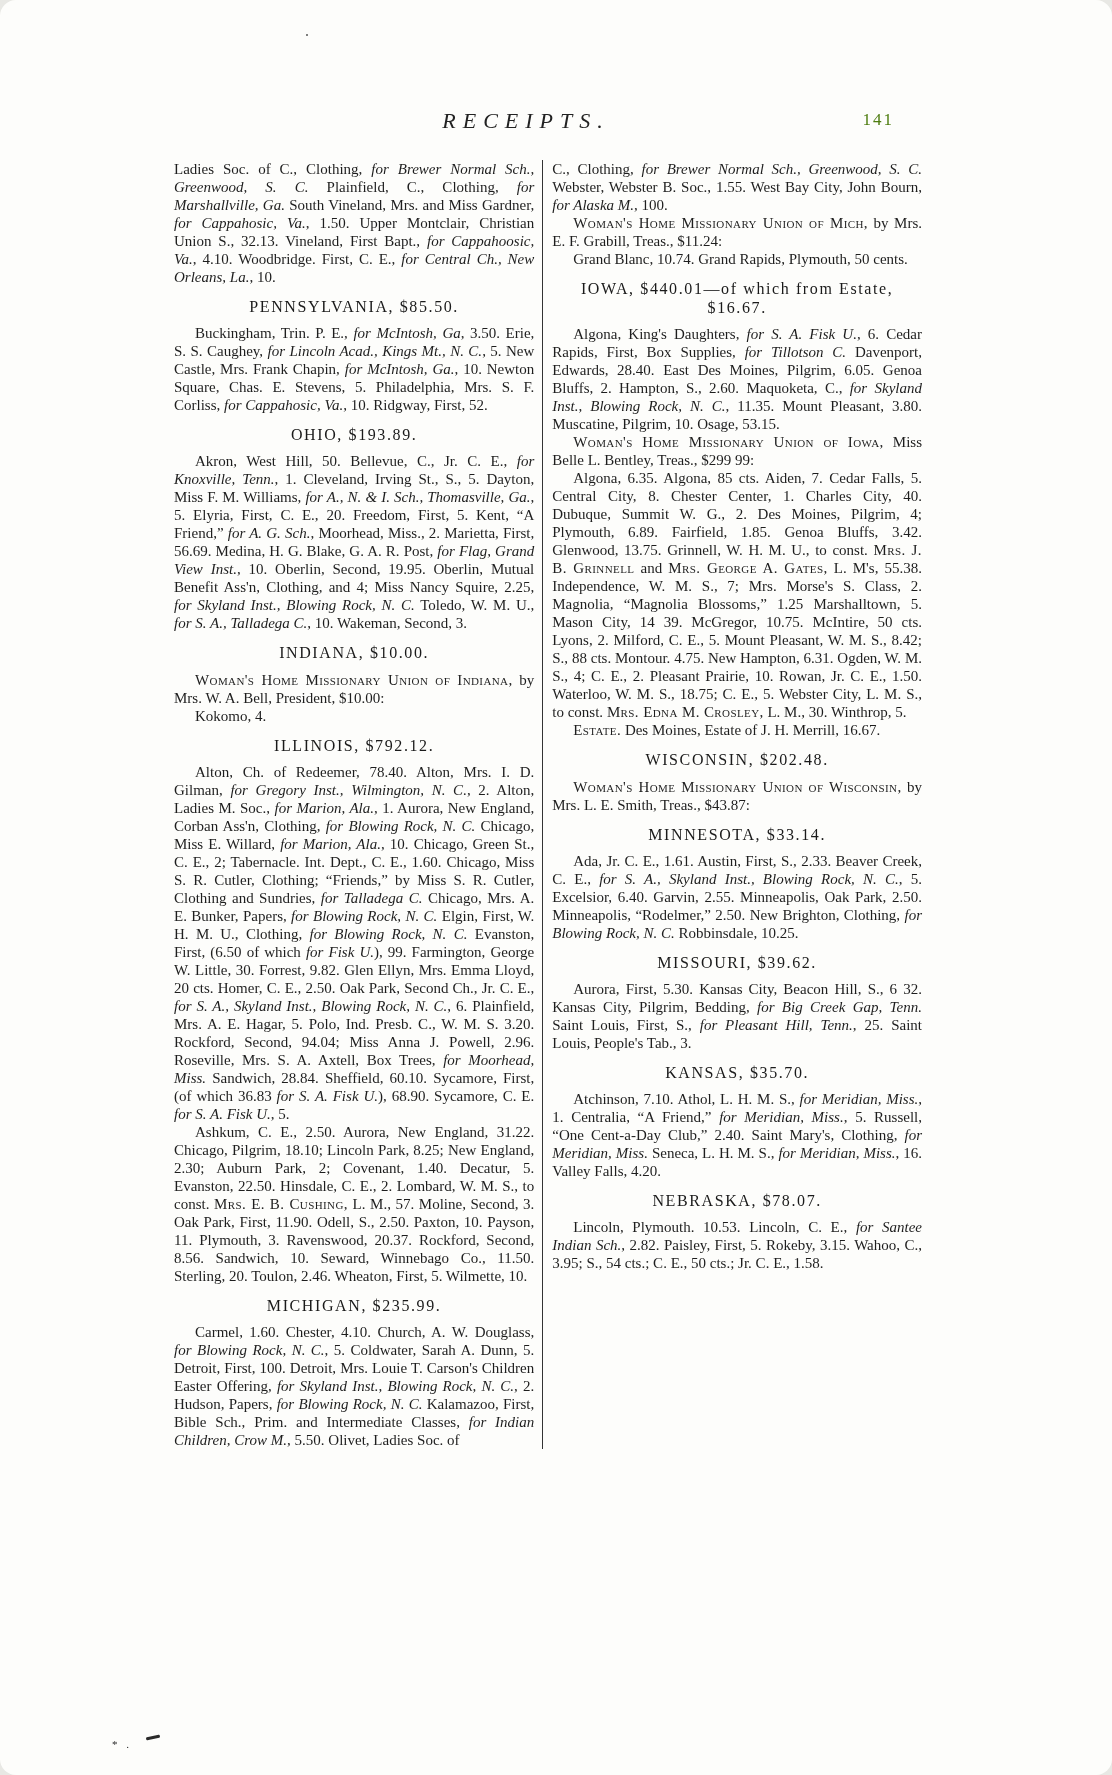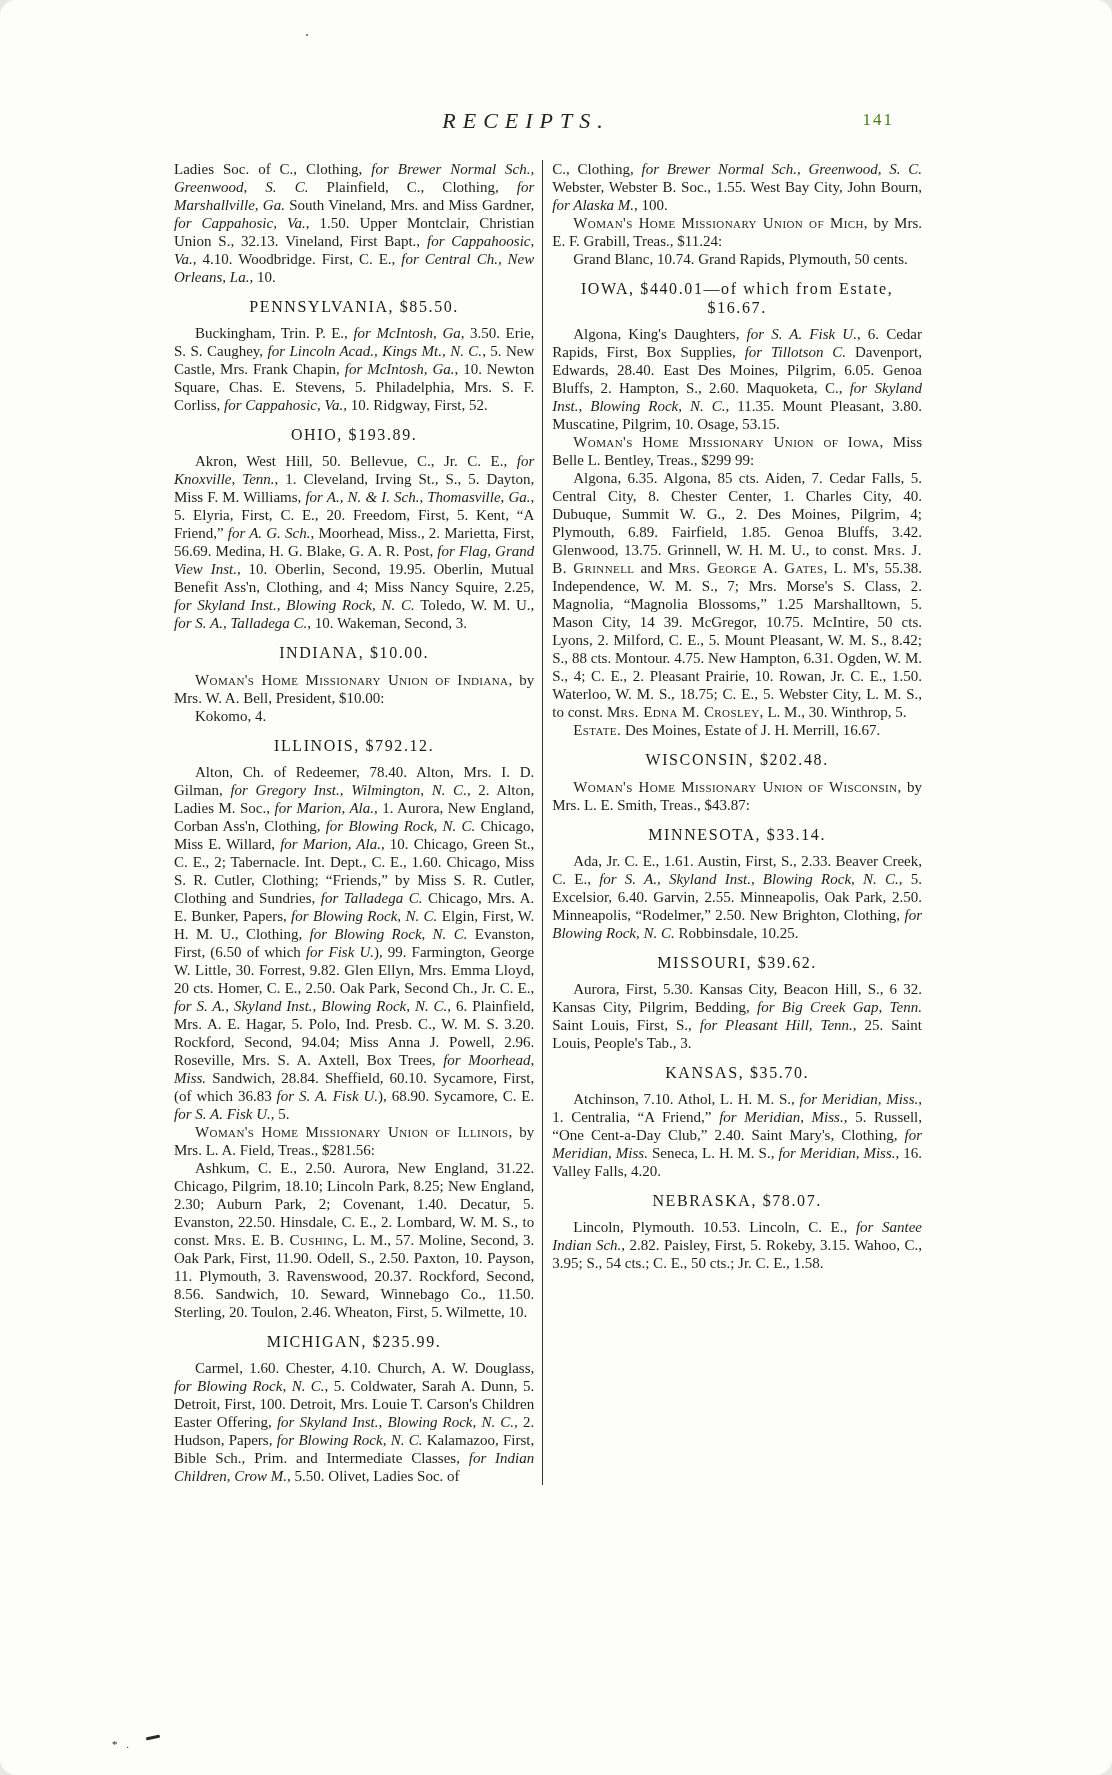--- a/index.html
+++ b/index.html
@@ -101,21 +101,20 @@
           <p class="paragraph noindent"><span class="seg-p">Ladies Soc. of C., Clothing, </span><span class="seg-i">for Brewer Normal Sch., Greenwood, S. C.</span><span class="seg-p"> Plainfield, C., Clothing, </span><span class="seg-i">for Marshallville, Ga.</span><span class="seg-p"> South Vineland, Mrs. and Miss Gardner, </span><span class="seg-i">for Cappahosic, Va.</span><span class="seg-p">, 1.50. Upper Montclair, Christian Union S., 32.13. Vineland, First Bapt., </span><span class="seg-i">for Cappahoosic, Va.</span><span class="seg-p">, 4.10. Woodbridge. First, C. E., </span><span class="seg-i">for Central Ch., New Orleans, La.</span><span class="seg-p">, 10.</span></p>
           <h3 class="heading"><span class="seg-p">PENNSYLVANIA, $85.50.</span></h3>
           <p class="paragraph"><span class="seg-p">Buckingham, Trin. P. E., </span><span class="seg-i">for McIntosh, Ga</span><span class="seg-p">, 3.50. Erie, S. S. Caughey, </span><span class="seg-i">for Lincoln Acad., Kings Mt., N. C.</span><span class="seg-p">, 5. New Castle, Mrs. Frank Chapin, </span><span class="seg-i">for McIntosh, Ga.</span><span class="seg-p">, 10. Newton Square, Chas. E. Stevens, 5. Philadelphia, Mrs. S. F. Corliss, </span><span class="seg-i">for Cappahosic, Va.</span><span class="seg-p">, 10. Ridgway, First, 52.</span></p>
           <h3 class="heading"><span class="seg-p">OHIO, $193.89.</span></h3>
           <p class="paragraph"><span class="seg-p">Akron, West Hill, 50. Bellevue, C., Jr. C. E., </span><span class="seg-i">for Knoxville, Tenn.</span><span class="seg-p">, 1. Cleveland, Irving St., S., 5. Dayton, Miss F. M. Williams, </span><span class="seg-i">for A., N. &amp; I. Sch., Thomasville, Ga.</span><span class="seg-p">, 5. Elyria, First, C. E., 20. Freedom, First, 5. Kent, “A Friend,” </span><span class="seg-i">for A. G. Sch.</span><span class="seg-p">, Moorhead, Miss., 2. Marietta, First, 56.69. Medina, H. G. Blake, G. A. R. Post, </span><span class="seg-i">for Flag, Grand View Inst.</span><span class="seg-p">, 10. Oberlin, Second, 19.95. Oberlin, Mutual Benefit Ass'n, Clothing, and 4; Miss Nancy Squire, 2.25, </span><span class="seg-i">for Skyland Inst., Blowing Rock, N. C.</span><span class="seg-p"> Toledo, W. M. U., </span><span class="seg-i">for S. A., Talladega C.</span><span class="seg-p">, 10. Wakeman, Second, 3.</span></p>
           <h3 class="heading"><span class="seg-p">INDIANA, $10.00.</span></h3>
           <p class="paragraph"><span class="seg-sc">Woman's Home Missionary Union of Indiana,</span><span class="seg-p"> by Mrs. W. A. Bell, President, $10.00:</span></p>
           <p class="paragraph"><span class="seg-p">Kokomo, 4.</span></p>
           <h3 class="heading"><span class="seg-p">ILLINOIS, $792.12.</span></h3>
           <p class="paragraph"><span class="seg-p">Alton, Ch. of Redeemer, 78.40. Alton, Mrs. I. D. Gilman, </span><span class="seg-i">for Gregory Inst., Wilmington, N. C.</span><span class="seg-p">, 2. Alton, Ladies M. Soc., </span><span class="seg-i">for Marion, Ala.</span><span class="seg-p">, 1. Aurora, New England, Corban Ass'n, Clothing, </span><span class="seg-i">for Blowing Rock, N. C.</span><span class="seg-p"> Chicago, Miss E. Willard, </span><span class="seg-i">for Marion, Ala.</span><span class="seg-p">, 10. Chicago, Green St., C. E., 2; Tabernacle. Int. Dept., C. E., 1.60. Chicago, Miss S. R. Cutler, Clothing; “Friends,” by Miss S. R. Cutler, Clothing and Sundries, </span><span class="seg-i">for Talladega C.</span><span class="seg-p"> Chicago, Mrs. A. E. Bunker, Papers, </span><span class="seg-i">for Blowing Rock, N. C.</span><span class="seg-p"> Elgin, First, W. H. M. U., Clothing, </span><span class="seg-i">for Blowing Rock, N. C.</span><span class="seg-p"> Evanston, First, (6.50 of which </span><span class="seg-i">for Fisk U.</span><span class="seg-p">), 99. Farmington, George W. Little, 30. Forrest, 9.82. Glen Ellyn, Mrs. Emma Lloyd, 20 cts. Homer, C. E., 2.50. Oak Park, Second Ch., Jr. C. E., </span><span class="seg-i">for S. A., Skyland Inst., Blowing Rock, N. C.</span><span class="seg-p">, 6. Plainfield, Mrs. A. E. Hagar, 5. Polo, Ind. Presb. C., W. M. S. 3.20. Rockford, Second, 94.04; Miss Anna J. Powell, 2.96. Roseville, Mrs. S. A. Axtell, Box Trees, </span><span class="seg-i">for Moorhead, Miss.</span><span class="seg-p"> Sandwich, 28.84. Sheffield, 60.10. Sycamore, First, (of which 36.83 </span><span class="seg-i">for S. A. Fisk U.</span><span class="seg-p">), 68.90. Sycamore, C. E. </span><span class="seg-i">for S. A. Fisk U.</span><span class="seg-p">, 5.</span></p>
-          <p class="paragraph"><span class="seg-sc">Woman's Home Missionary Union of Illinois,</span><span class="seg-p"> by Mrs. L. A. Field, Treas., $281.56:</span></p>
           <p class="paragraph"><span class="seg-p">Ashkum, C. E., 2.50. Aurora, New England, 31.22. Chicago, Pilgrim, 18.10; Lincoln Park, 8.25; New England, 2.30; Auburn Park, 2; Covenant, 1.40. Decatur, 5. Evanston, 22.50. Hinsdale, C. E., 2. Lombard, W. M. S., to const. </span><span class="seg-sc">Mrs. E. B. Cushing,</span><span class="seg-p"> L. M., 57. Moline, Second, 3. Oak Park, First, 11.90. Odell, S., 2.50. Paxton, 10. Payson, 11. Plymouth, 3. Ravenswood, 20.37. Rockford, Second, 8.56. Sandwich, 10. Seward, Winnebago Co., 11.50. Sterling, 20. Toulon, 2.46. Wheaton, First, 5. Wilmette, 10.</span></p>
           <h3 class="heading"><span class="seg-p">MICHIGAN, $235.99.</span></h3>
           <p class="paragraph"><span class="seg-p">Carmel, 1.60. Chester, 4.10. Church, A. W. Douglass, </span><span class="seg-i">for Blowing Rock, N. C.</span><span class="seg-p">, 5. Coldwater, Sarah A. Dunn, 5. Detroit, First, 100. Detroit, Mrs. Louie T. Carson's Children Easter Offering, </span><span class="seg-i">for Skyland Inst., Blowing Rock, N. C.</span><span class="seg-p">, 2. Hudson, Papers, </span><span class="seg-i">for Blowing Rock, N. C.</span><span class="seg-p"> Kalamazoo, First, Bible Sch., Prim. and Intermediate Classes, </span><span class="seg-i">for Indian Children, Crow M.</span><span class="seg-p">, 5.50. Olivet, Ladies Soc. of</span></p>
         </div>
       <div class="col col-right" id="col-right">
           <p class="paragraph noindent"><span class="seg-p">C., Clothing, </span><span class="seg-i">for Brewer Normal Sch., Greenwood, S. C.</span><span class="seg-p"> Webster, Webster B. Soc., 1.55. West Bay City, John Bourn, </span><span class="seg-i">for Alaska M.</span><span class="seg-p">, 100.</span></p>
           <p class="paragraph"><span class="seg-sc">Woman's Home Missionary Union of Mich,</span><span class="seg-p"> by Mrs. E. F. Grabill, Treas., $11.24:</span></p>
           <p class="paragraph"><span class="seg-p">Grand Blanc, 10.74. Grand Rapids, Plymouth, 50 cents.</span></p>
           <h3 class="heading"><span class="seg-p">IOWA, $440.01—of which from Estate, $16.67.</span></h3>
           <p class="paragraph"><span class="seg-p">Algona, King's Daughters, </span><span class="seg-i">for S. A. Fisk U.</span><span class="seg-p">, 6. Cedar Rapids, First, Box Supplies, </span><span class="seg-i">for Tillotson C.</span><span class="seg-p"> Davenport, Edwards, 28.40. East Des Moines, Pilgrim, 6.05. Genoa Bluffs, 2. Hampton, S., 2.60. Maquoketa, C., </span><span class="seg-i">for Skyland Inst., Blowing Rock, N. C.</span><span class="seg-p">, 11.35. Mount Pleasant, 3.80. Muscatine, Pilgrim, 10. Osage, 53.15.</span></p>

